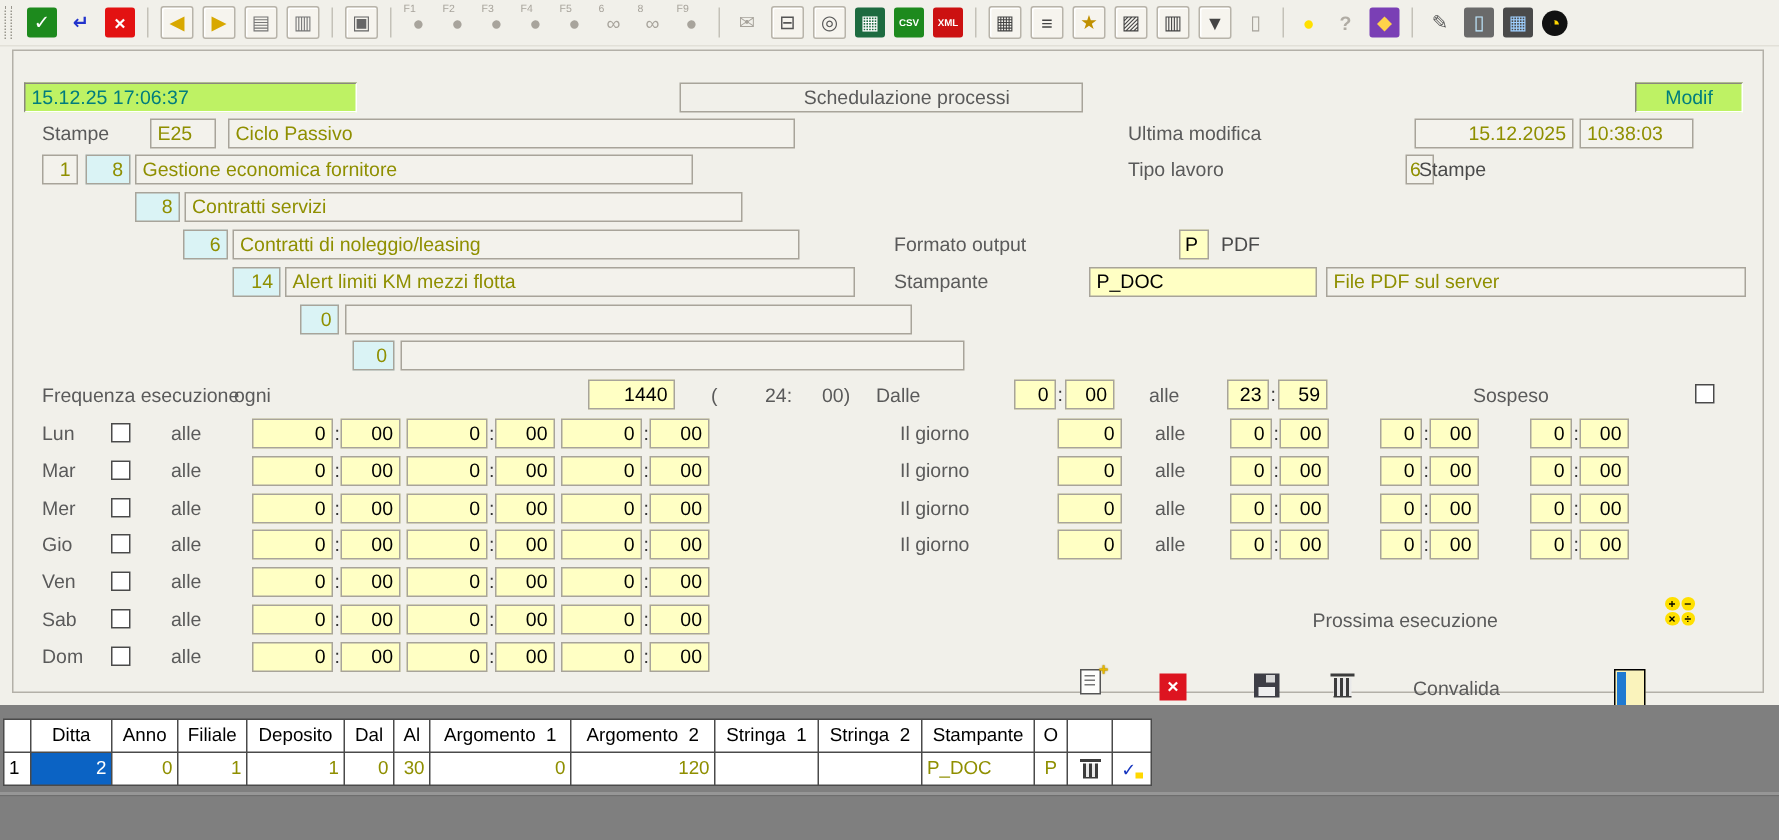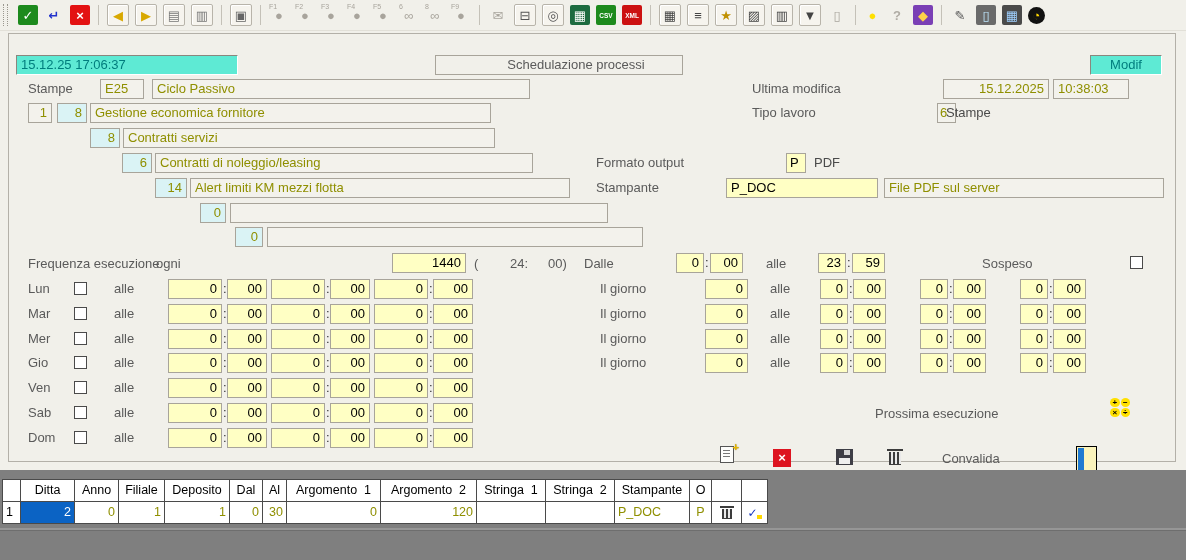--- a/index.html
+++ b/index.html
@@ -17,21 +17,21 @@
   .tbi.round{border-radius:50%;width:17px;height:17px}
   .tbi.bold{font-weight:bold}
   .tbi .flbl{position:absolute;top:-2px;left:0;font-size:7px;color:#a8a49c}
   .tbi .big3{font-size:6.5px;font-weight:bold;letter-spacing:0}
   
   .panel{position:absolute;left:8px;top:33px;width:1168px;height:429px;border:1px solid #b3b0a8;background:#f1f0ea;box-sizing:border-box}
   .fld{position:absolute;box-sizing:border-box;height:20px;border:1px solid #a8a49a;background:#f3f2ec;color:#8f8f00;font-size:13px;line-height:18px;padding:0 4px;white-space:nowrap;overflow:hidden}
   .num{text-align:right}
   .yel{background:#ffffc4;color:#000}
   .cyan{background:#daf3f5;text-align:right}
-  .sunk{background:#5eead4;border:1px solid;border-color:#8a877e #ffffff #ffffff #8a877e;color:#007d7d}
+  .sunk{background:#bef264;border:1px solid;border-color:#8a877e #ffffff #ffffff #8a877e;color:#007d7d}
   .titlebox{background:transparent;color:#5a5a5a;text-align:center}
   .lab{position:absolute;color:#5a5a5a;font-size:13px;white-space:nowrap}
   .dark{color:#4a4a4a}
   .cb{position:absolute;width:13px;height:13px;background:#fff;border:1px solid #4a4a4a;box-sizing:border-box}
   .colon{position:absolute;color:#333;font-size:13px;width:4px}
   
   .newdoc{position:absolute;width:14px;height:17px;background:#fdfdfb;border:1px solid #555;box-sizing:border-box}
   .newdoc:before{content:"";position:absolute;left:2px;top:3px;width:7px;height:1px;background:#777;box-shadow:0 3px 0 #777,0 6px 0 #777}
   .newdoc .plus{position:absolute;top:-6px;right:-6px;color:#e8b800;font-weight:bold;font-size:11px;text-shadow:0 0 1px #7c6300}
   .redx{position:absolute;width:18px;height:18px;background:#dd1420;color:#fff;font-weight:bold;font-size:13px;text-align:center;line-height:17px}
@@ -112,33 +112,33 @@
       <span class="tbi" style="color: rgb(85, 85, 85);">✎</span>
       <span class="tbi" style="background: rgb(106, 106, 106); color: rgb(191, 232, 255);">▯</span>
       <span class="tbi" style="background: rgb(74, 74, 74); color: rgb(159, 208, 255);">▦</span>
       <span class="tbi round" style="background: rgb(17, 17, 17); color: rgb(255, 215, 0);">◔</span>
     </span>
 </div>
 
 <div class="panel"></div>
 
 <div class="fld sunk" style="left:16px;top:55px;width:222px;">15.12.25 17:06:37</div>
-<div class="fld titlebox" style="left:435px;top:55px;width:248px;padding-left:38px;">Schedulazione processi</div>
+<div class="fld titlebox" style="left:453px;top:55px;width:269px;padding-left:38px;">Schedulazione processi</div>
 <div class="fld sunk" style="left:1090px;top:55px;width:72px;text-align:center">Modif</div>
 
 <div class="lab" style="left:28px;top:81px">Stampe</div>
 <div class="fld" style="left:100px;top:79px;width:44px">E25</div>
 <div class="fld" style="left:152px;top:79px;width:378px">Ciclo Passivo</div>
 <div class="lab" style="left:752px;top:81px">Ultima modifica</div>
 <div class="fld num" style="left:943px;top:79px;width:106px">15.12.2025</div>
 <div class="fld" style="left:1053px;top:79px;width:76px">10:38:03</div>
 
 <div class="fld num" style="left:28px;top:103px;width:24px">1</div>
 <div class="fld cyan" style="left:57px;top:103px;width:30px">8</div>
-<div class="fld" style="left:90px;top:103px;width:401px">Gestione economica fornitore</div>
+<div class="fld" style="left:90px;top:103px;width:372px">Gestione economica fornitore</div>
 <div class="lab" style="left:752px;top:105px">Tipo lavoro</div>
 <div class="fld" style="left:937px;top:103px;width:19px;padding:0 2px">6</div>
 <div class="lab dark" style="left:946px;top:105px">Stampe</div>
 
 <div class="fld cyan" style="left:90px;top:128px;width:30px">8</div>
 <div class="fld" style="left:123px;top:128px;width:372px">Contratti servizi</div>
 
 <div class="fld cyan" style="left:122px;top:153px;width:30px">6</div>
 <div class="fld" style="left:155px;top:153px;width:378px">Contratti di noleggio/leasing</div>
 <div class="lab" style="left:596px;top:155px">Formato output</div>
@@ -151,21 +151,21 @@
 <div class="fld yel" style="left:726px;top:178px;width:152px">P_DOC</div>
 <div class="fld" style="left:884px;top:178px;width:280px">File PDF sul server</div>
 
 <div class="fld cyan" style="left:200px;top:203px;width:26px">0</div>
 <div class="fld" style="left:230px;top:203px;width:378px"></div>
 <div class="fld cyan" style="left:235px;top:227px;width:28px">0</div>
 <div class="fld" style="left:267px;top:227px;width:376px"></div>
 
 <div class="lab" style="left:28px;top:256px">Frequenza esecuzione</div>
 <div class="lab" style="left:156px;top:256px">ogni</div>
-<div class="fld yel num" style="left:392px;top:253px;width:74px">1440</div>
+<div class="fld yel num" style="left:392px;top:253px;width:58px">1440</div>
 <div class="lab" style="left:474px;top:256px">(</div>
 <div class="lab" style="left:510px;top:256px">24:</div>
 <div class="lab" style="left:548px;top:256px">00)</div>
 <div class="lab" style="left:584px;top:256px">Dalle</div>
 <div class="fld yel num" style="left:676px;top:253px;width:28px">0</div>
 <div class="colon" style="left:705px;top:255px">:</div>
 <div class="fld yel num" style="left:710px;top:253px;width:33px">00</div>
 <div class="lab" style="left:766px;top:256px">alle</div>
 <div class="fld yel num" style="left:818px;top:253px;width:28px">23</div>
 <div class="colon" style="left:847px;top:255px">:</div>

